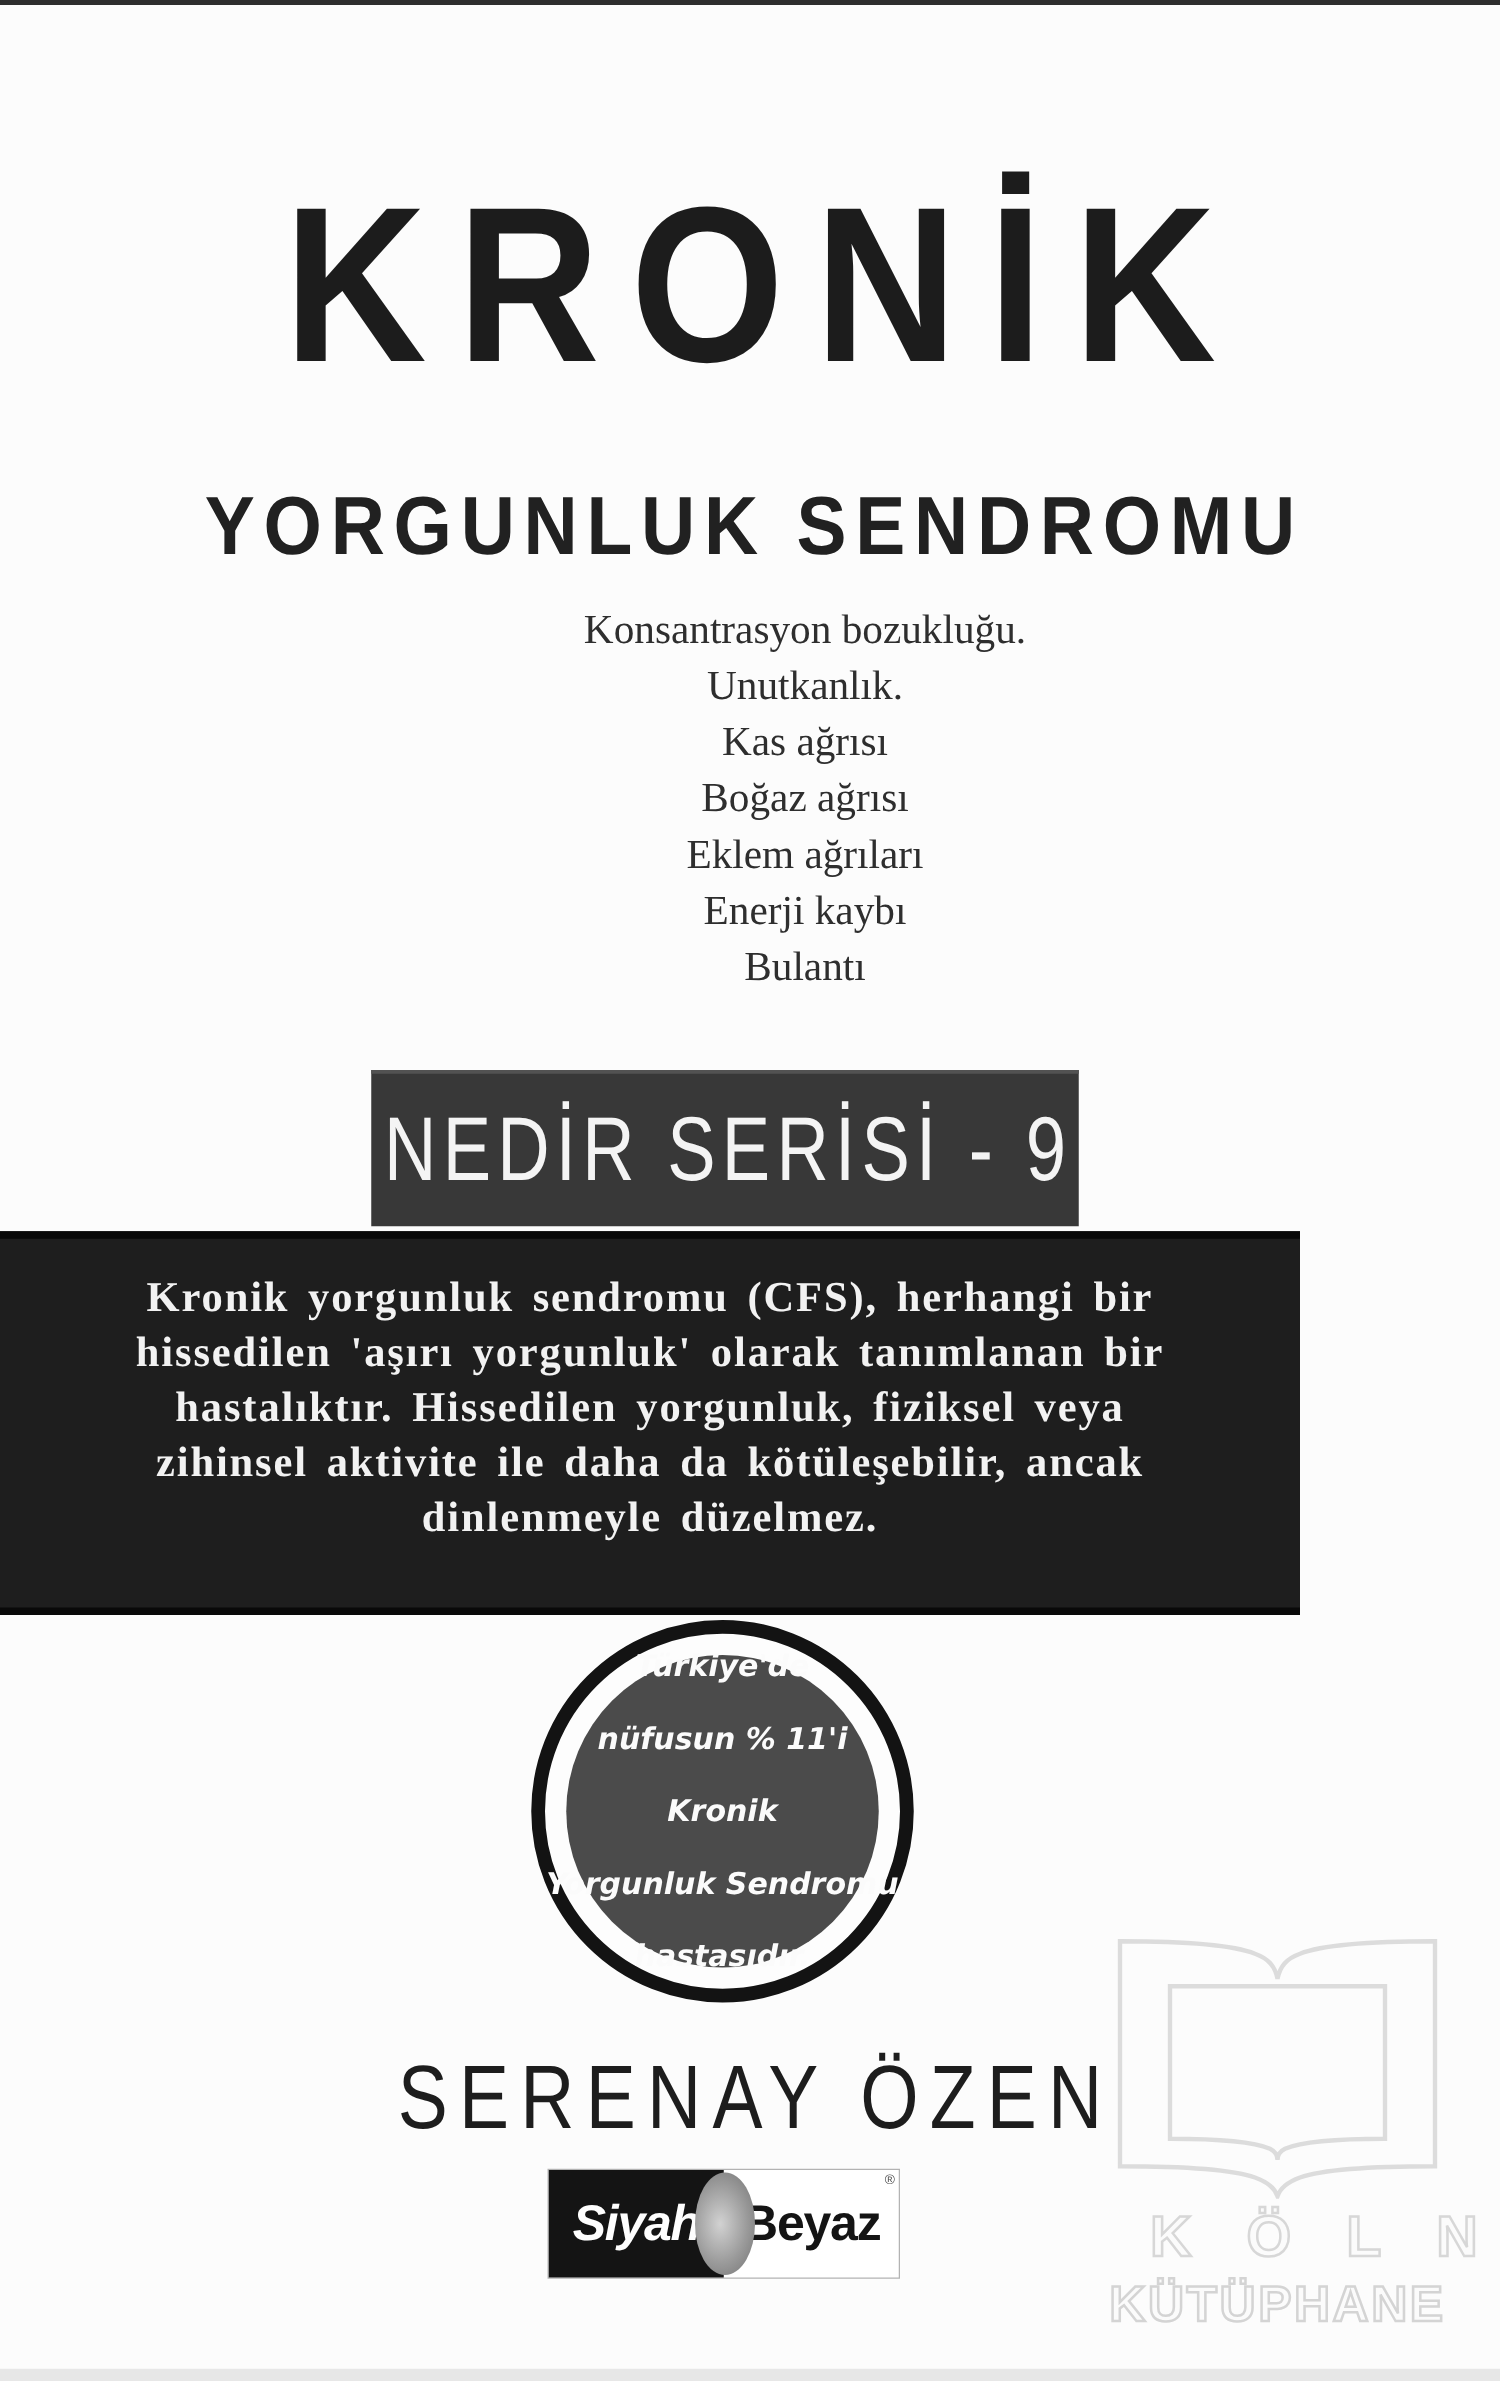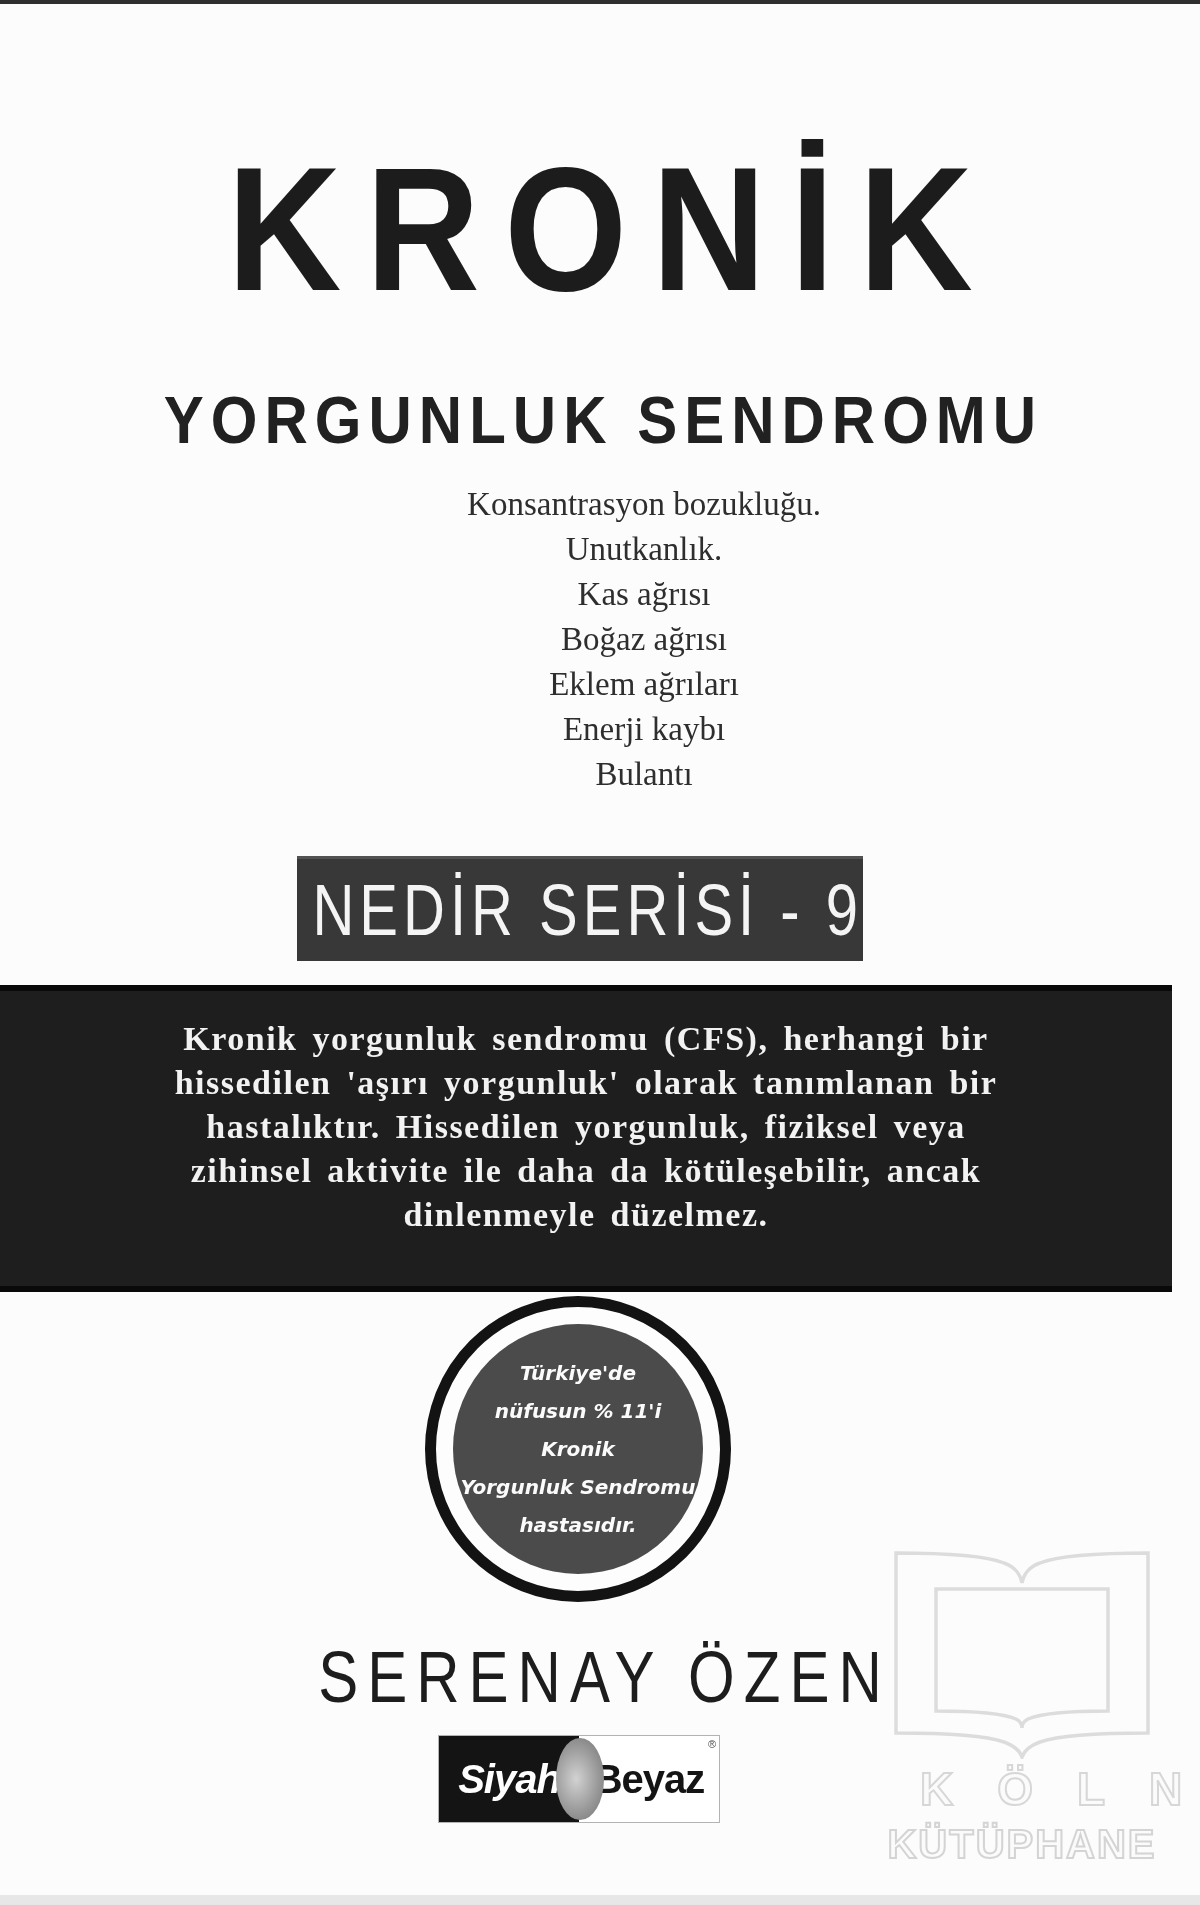--- a/index.html
+++ b/index.html
@@ -24,52 +24,52 @@
     transform:scaleY(1.1); transform-origin:top center; white-space:nowrap;
   }
   .symptoms{
     position:absolute; top:482px; left:0; width:100%;
     text-align:center; font-family:"Liberation Serif",serif;
     font-size:33px; line-height:45px; color:#2e2e2e;margin-left:44px;
   }
   .symptoms div{white-space:nowrap;}
 
   .series-box{
-    position:absolute; left:297px; top:856px; width:566px; height:105px;
+    position:absolute; left:297px; top:856px; width:566px; height:125px;
     background:#383838; border-top:3px solid #525252; box-sizing:border-box;
-    display:flex; align-items:center; justify-content:flex-end;
+    display:flex; align-items:center; justify-content:center;
   }
   .series-label{
     font-size:58px; font-weight:400; color:#f4f4f4; line-height:1;
     letter-spacing:5px; text-indent:5px; transform:scaleY(1.25); white-space:nowrap;
   }
 
   .band{
-    position:absolute; left:0; top:985px; width:1172px; height:307px;
+    position:absolute; left:0; top:985px; width:1040px; height:307px;
     background:#1e1e1e; border-top:6px solid #090909; border-bottom:6px solid #090909;
     box-sizing:border-box;
   }
   .band-text{
     margin-top:26px; text-align:center;
     font-family:"Liberation Serif",serif; font-weight:700;
     font-size:34px; line-height:44px; color:#f2f2f2;
     letter-spacing:1.5px; word-spacing:5px;
   }
   .band-text div{white-space:nowrap;}
 
   .stat-badge{
     position:absolute; left:425px; top:1296px; width:306px; height:306px;
     border-radius:50%; background:#fdfdfd; border:11px solid #131313;
     box-sizing:border-box; display:flex; align-items:center; justify-content:center;
   }
   .stat-badge-inner{
     width:250px; height:250px; border-radius:50%; background:#4b4b4b;
     display:flex; flex-direction:column; align-items:center; justify-content:center;
     text-align:center; color:#fbfbfb; font-family:"DejaVu Sans",sans-serif;
-    font-style:italic; font-weight:700; font-size:20px; line-height:38px;
+    font-style:italic; font-weight:700; font-size:24px; line-height:38px;gap:20px;
   }
   .stat-badge-inner div{white-space:nowrap;}
 
   .author{
     position:absolute; top:1642px; left:0; width:100%;
     text-align:center; font-size:60px; font-weight:400; line-height:1;
     letter-spacing:9px; text-indent:9px; color:#1d1d1d;
     transform:scaleY(1.2); transform-origin:top center; white-space:nowrap;
   }
 

